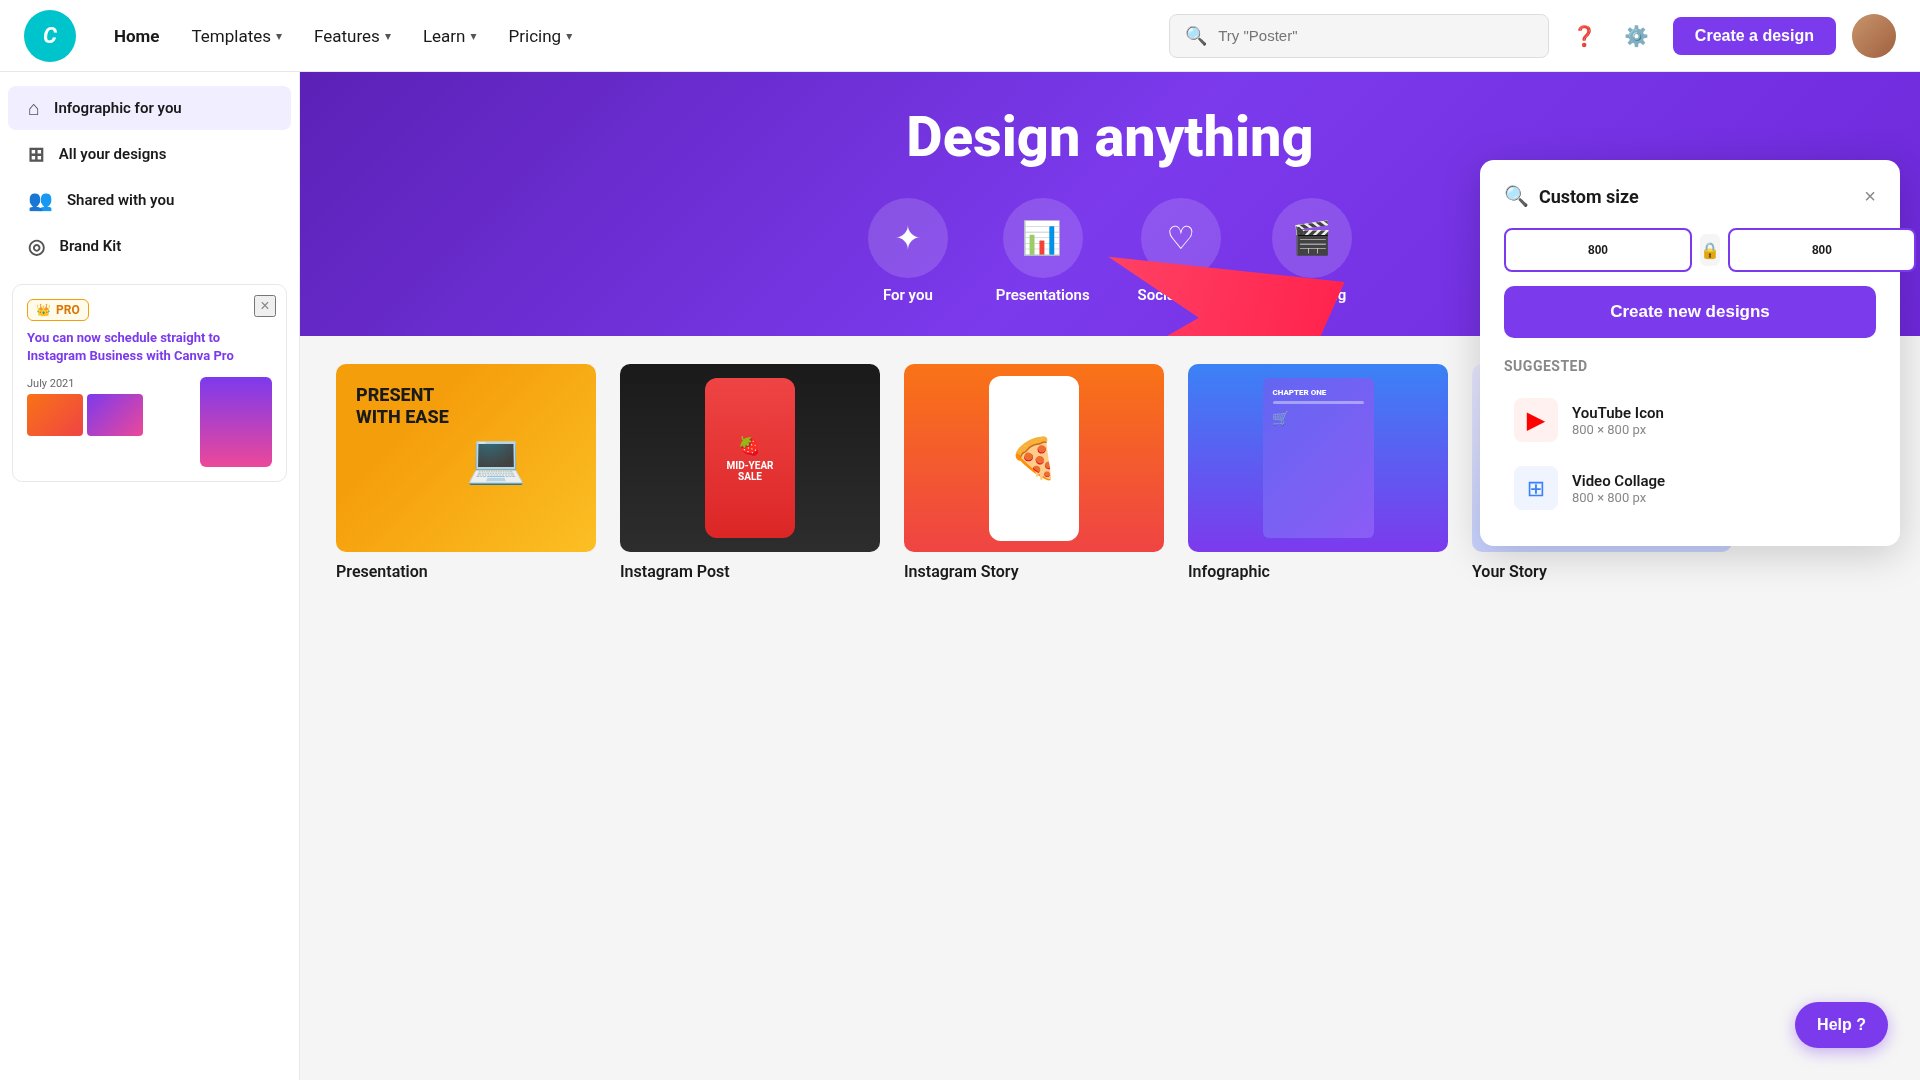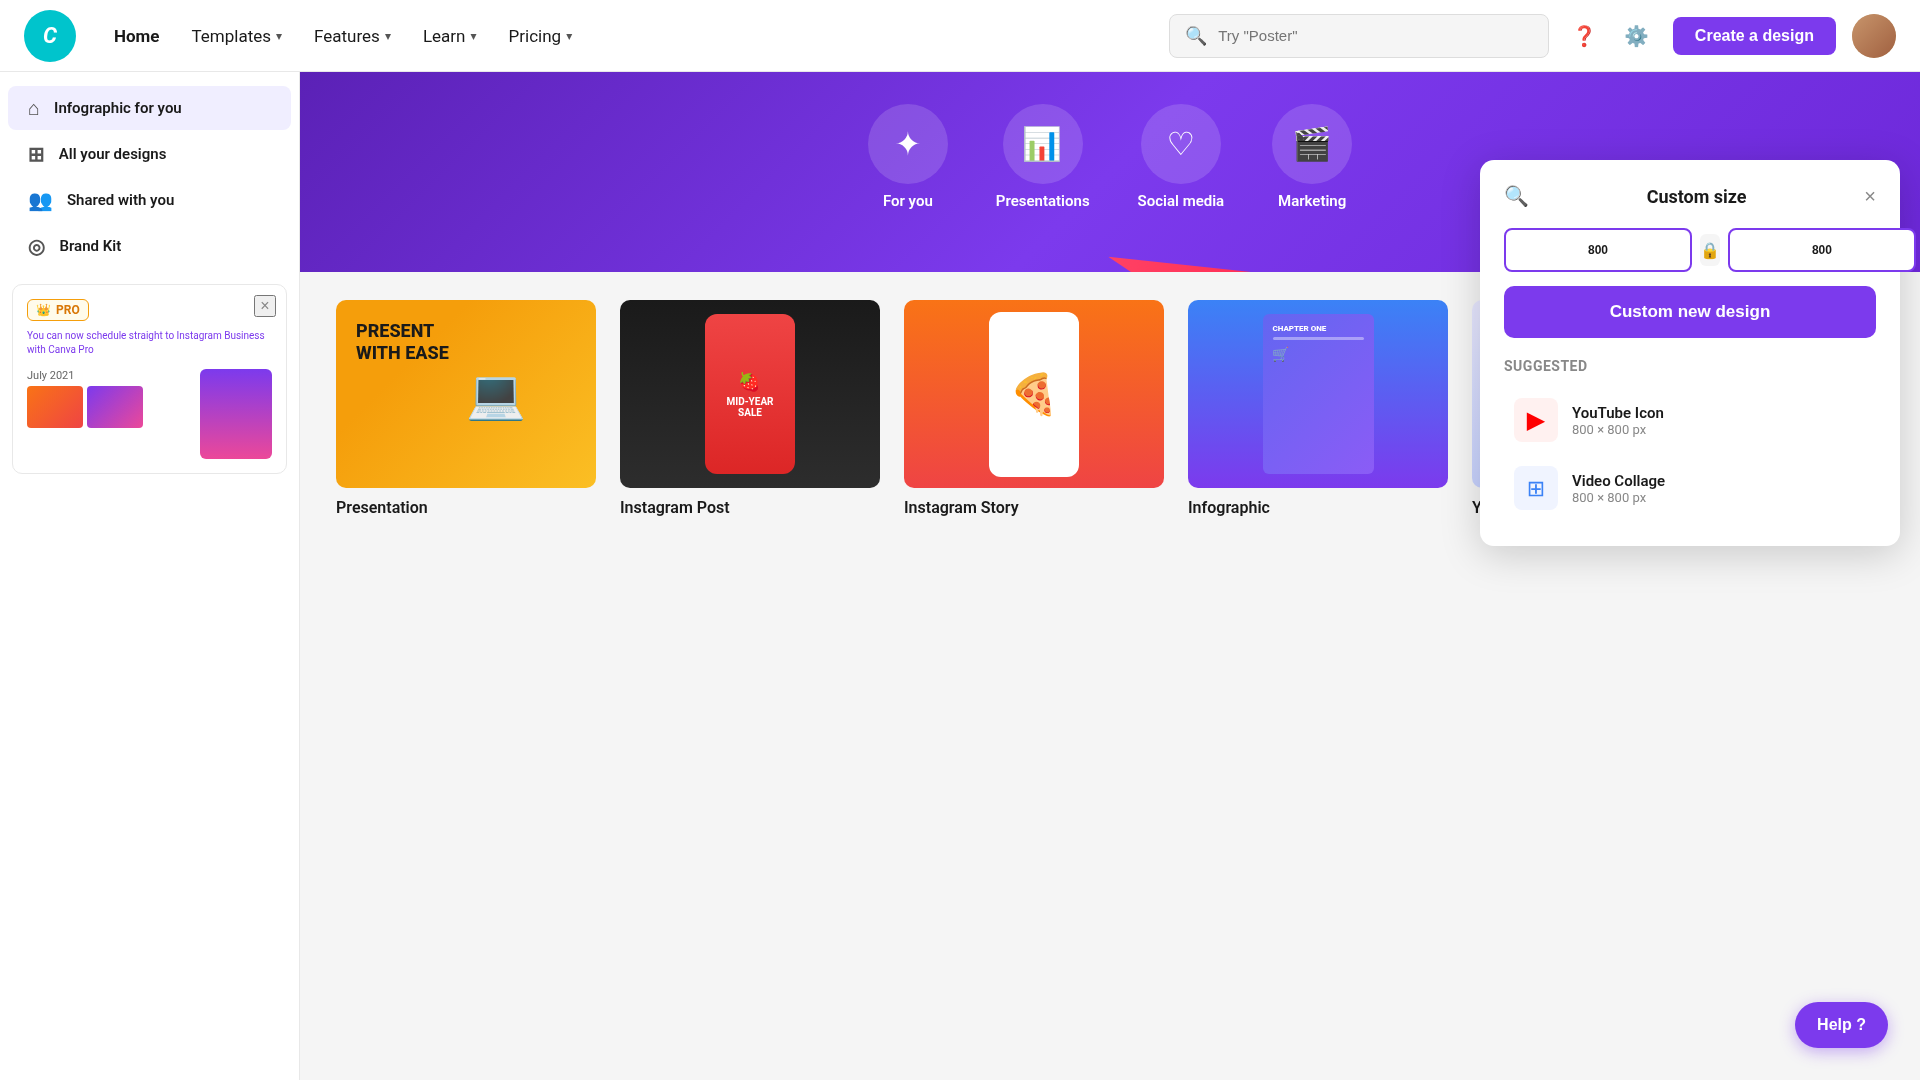--- a/index.html
+++ b/index.html
@@ -71,21 +71,21 @@
     }
     .pro-close {
       position: absolute; top: 10px; right: 10px; width: 22px; height: 22px; cursor: pointer;
       font-size: 16px; color: #888; display: flex; align-items: center; justify-content: center;
     }
     .pro-badge {
       display: inline-flex; align-items: center; gap: 5px; background: #fffbeb;
       border: 1px solid #f59e0b; border-radius: 6px; padding: 3px 8px; font-size: 12px;
       font-weight: 700; color: #d97706; margin-bottom: 8px;
     }
-    .pro-text { font-size: 10px; color: #7c3aed; font-weight: 400; line-height: 1.4; margin-bottom: 12px; }
+    .pro-text { font-size: 13px; color: #7c3aed; font-weight: 700; line-height: 1.4; margin-bottom: 12px; }
     .pro-preview {
       display: flex; gap: 8px; margin-top: 10px;
     }
     .pro-preview-left { flex: 1; }
     .pro-preview-month { font-size: 11px; color: #666; margin-bottom: 4px; }
     .pro-preview-row { display: flex; gap: 4px; }
     .mini-thumb {
       width: 56px; height: 42px; border-radius: 4px; background: #e0e0e0; overflow: hidden;
     }
     .mini-thumb-a { background: linear-gradient(135deg, #f97316, #ef4444); }
@@ -191,21 +191,21 @@
     
     .custom-size-panel {
       position: fixed; top: 160px; right: 20px; width: 420px;
       background: #fff; border-radius: 14px; box-shadow: 0 8px 40px rgba(0,0,0,0.18);
       padding: 24px; z-index: 200;
     }
     .panel-header {
       display: flex; align-items: center; gap: 10px; margin-bottom: 20px;
     }
     .panel-search-icon { font-size: 20px; color: #333; }
-    .panel-title { font-size: 18px; font-weight: 700; color: #1a1a1a; flex: 1; text-align: center; }
+    .panel-title { font-size: 18px; font-weight: 700; color: #1a1a1a; flex: 1; }
     .panel-close { font-size: 20px; color: #888; cursor: pointer; border: none; background: transparent; }
     .size-inputs {
       display: flex; align-items: center; gap: 8px; margin-bottom: 14px;
     }
     .size-input {
       flex: 1; height: 44px; border: 2px solid #7c3aed; border-radius: 8px;
       font-size: 12px; font-weight: 600; text-align: center; color: #1a1a1a; outline: none;
       padding: 0 12px;
     }
     .size-input.active { border-color: #7c3aed; }
@@ -322,20 +322,21 @@
           </div>
         </div>
         <div class="mini-thumb-right"></div>
       </div>
     </div>
   </aside>
 
   <div class="content">
 
     <div class="hero">
+      <h1 class="hero-title">Design anything</h1>
       <div class="design-icons">
         <div class="design-icon-item">
           <div class="design-icon-circle">✦</div>
           <span class="design-icon-label">For you</span>
         </div>
         <div class="design-icon-item">
           <div class="design-icon-circle">📊</div>
           <span class="design-icon-label">Presentations</span>
         </div>
         <div class="design-icon-item">
@@ -417,21 +418,21 @@
     <button class="panel-close">×</button>
   </div>
 
   <div class="size-inputs">
     <input class="size-input" type="text" value="800" style="">
     <div class="lock-icon">🔒</div>
     <input class="size-input active" type="text" value="800" style="">
 
   </div>
 
-  <button class="create-new-btn">Custom new design</button>
+  <button class="create-new-btn">Create new designs</button>
 
   <div class="suggested-label">Suggested</div>
 
   <div class="suggested-item">
     <div class="suggested-icon yt-icon">
       <span style="color:#ff0000;font-size:24px">▶</span>
     </div>
     <div class="suggested-info">
       <div class="suggested-name">YouTube Icon</div>
       <div class="suggested-dims">800 × 800 px</div>

